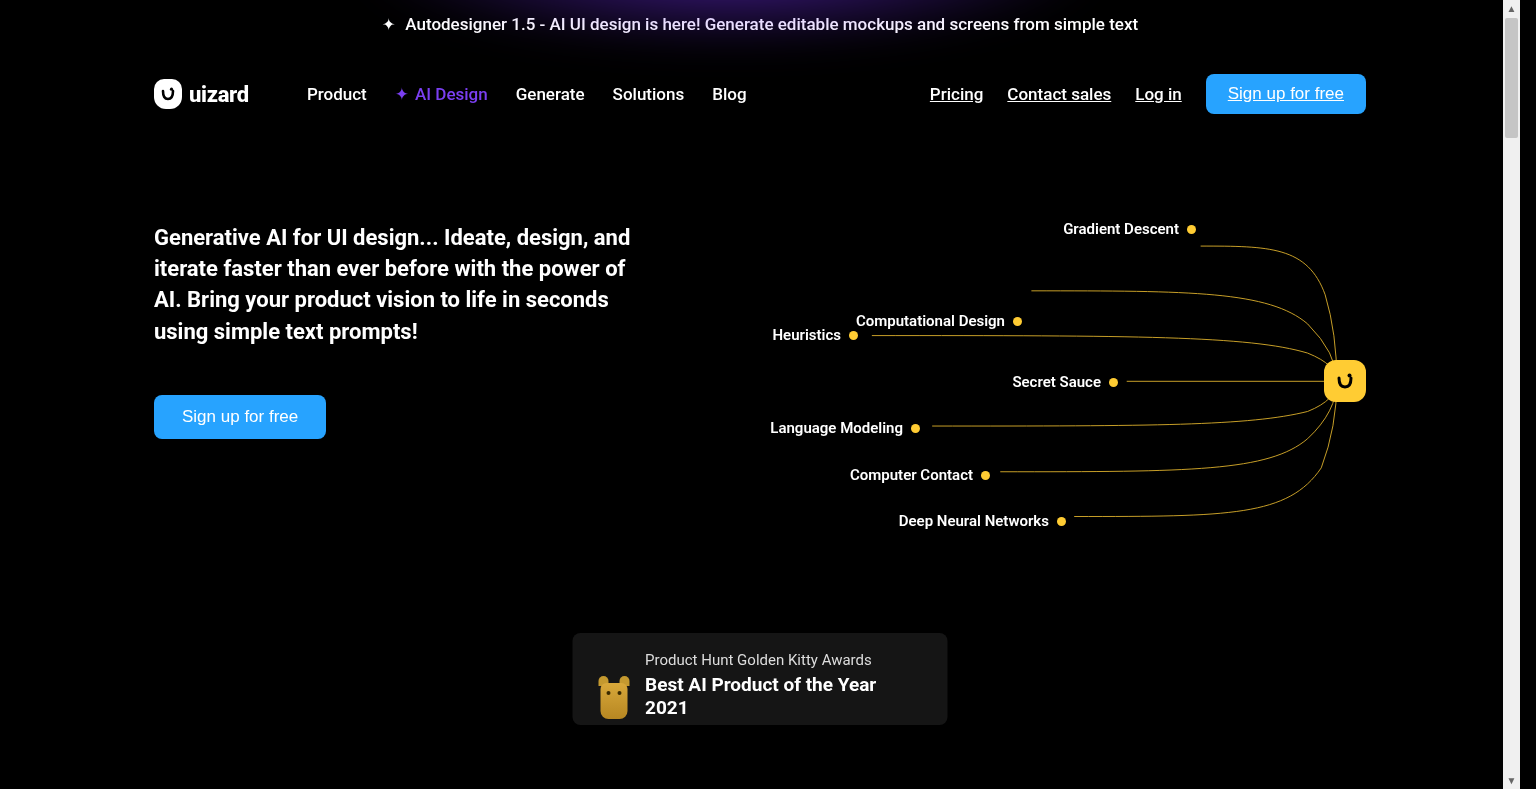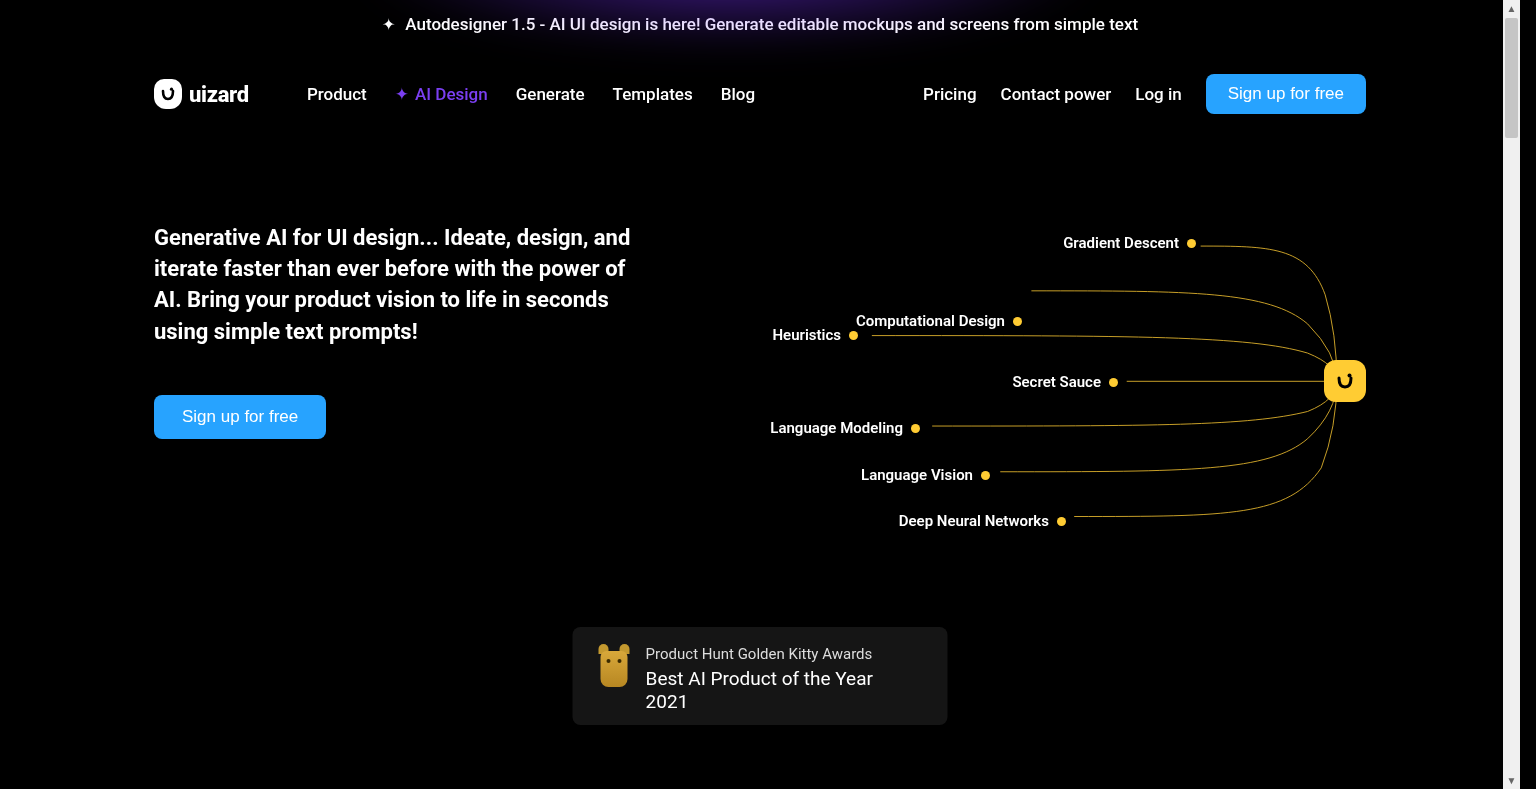--- a/index.html
+++ b/index.html
@@ -71,20 +71,21 @@
   font-size: 17px;
   font-weight: 500;
   cursor: pointer;
 }
 .nav-link.active { color: #7b3ff2; display: flex; align-items: center; gap: 6px; }
 .nav-right {
   margin-left: auto;
   display: flex;
   align-items: center;
   gap: 24px;
+  text-decoration: underline;
 }
 .nav-right .nav-link { font-weight: 500; }
 .btn-primary {
   background: #27a3ff;
   color: #fff;
   border: none;
   border-radius: 8px;
   padding: 10px 22px;
   font-size: 17px;
   font-weight: 500;
@@ -166,23 +167,23 @@
   pointer-events: none;
 }
 
 .award {
   position: absolute;
   left: 50%;
   transform: translateX(-50%);
   bottom: 64px;
   background: #151515;
   border-radius: 8px;
-  padding: 18px 34px 12px 24px;
-  display: flex;
-  align-items: flex-start;
+  padding: 18px 34px 6px 24px;
+  display: flex;
+  align-items: flex-end;
   gap: 14px;
   width: 375px;
 }
 .trophy {
   width: 36px;
   height: 42px;
   position: relative;
 }
 .trophy .ears {
   position: absolute;
@@ -195,21 +196,21 @@
 .trophy .ear.l { left: 0; }
 .trophy .ear.r { right: 0; }
 .trophy .body {
   position: absolute; top: 6px; left: 4px; right: 4px; bottom: 0;
   background: linear-gradient(#d8a83a, #b78722);
   border-radius: 6px 6px 8px 8px;
 }
 .trophy .eyes { position: absolute; top: 14px; left: 0; right: 0; display: flex; justify-content: center; gap: 7px; }
 .trophy .eye { width: 4px; height: 4px; background: #3a2a00; border-radius: 50%; }
 .award-text .line1 { font-size: 15px; color: #ddd; margin-bottom: 4px; }
-.award-text .line2 { font-size: 19px; font-weight: 400; }
+.award-text .line2 { font-size: 19px; font-weight: 700; }
 
 .scrollbar {
   position: absolute;
   right: 0;
   top: 0;
   bottom: 0;
   width: 17px;
   background: #f0f0f0;
 }
 .scrollbar-thumb {
@@ -254,27 +255,27 @@
     <span>uizard</span>
   </div>
 
   <div class="nav-links">
     <span class="nav-link">Product</span>
     <span class="nav-link active">
       <span style="color:#7b3ff2">✦</span>
       <span>AI Design</span>
     </span>
     <span class="nav-link">Generate</span>
-    <span class="nav-link">Templates</span>
+    <span class="nav-link">Solutions</span>
     <span class="nav-link">Blog</span>
   </div>
 
   <div class="nav-right">
     <span class="nav-link">Pricing</span>
-    <span class="nav-link">Contact power</span>
+    <span class="nav-link">Contact sales</span>
     <span class="nav-link">Log in</span>
     <button class="btn-primary">Sign up for free</button>
   </div>
 </nav>
 
 <section class="hero">
   <div class="hero-left">
     <p class="hero-sub">Generative AI for UI design... Ideate, design, and iterate faster than ever before with the power of AI. Bring your product vision to life in seconds using simple text prompts!</p>
     <button class="hero-cta">Sign up for free</button>
   </div>
@@ -285,42 +286,42 @@
         <path d="M490 30  C560 30  600 30  618 80  Q630 120 630 169"></path>
         <path d="M316 76  C480 76  560 76  600 110 Q630 140 630 169"></path>
         <path d="M152 122 C420 122 540 122 600 140 Q630 152 630 169"></path>
         <path d="M414 169 L630 169"></path>
         <path d="M214 215 C440 215 540 215 600 200 Q630 188 630 169"></path>
         <path d="M284 262 C480 262 560 262 600 228 Q630 200 630 169"></path>
         <path d="M360 308 C520 308 580 308 614 258 Q630 216 630 169"></path>
       </g>
     </svg>
 
-    <div class="dlabel" style="right:170px; top:22px;">
+    <div class="dlabel" style="right:170px; top:8px;">
       <span>Gradient Descent</span>
         <span class="dot"></span>
     </div>
     <div class="dlabel" style="right:344px; top:68px;margin-top:32px;">
       <span>Computational Design</span>
         <span class="dot"></span>
     </div>
     <div class="dlabel" style="right:508px; top:114px;">
       <span>Heuristics</span>
         <span class="dot"></span>
     </div>
     <div class="dlabel" style="right:248px; top:161px;">
       <span>Secret Sauce</span>
         <span class="dot"></span>
     </div>
     <div class="dlabel" style="right:446px; top:207px;text-align:right;">
       <span>Language Modeling</span>
         <span class="dot"></span>
     </div>
     <div class="dlabel" style="right:376px; top:254px;">
-      <span>Language Vision</span>
+      <span>Computer Contact</span>
         <span class="dot"></span>
     </div>
     <div class="dlabel" style="right:300px; top:300px;margin-left:7px;">
       <span>Deep Neural Networks</span>
         <span class="dot"></span>
     </div>
 
     <div class="hub">
       <svg width="24" height="24" viewBox="0 0 24 24">
           <path d="M6 9 Q6 18 12 18 Q18 18 18 9" stroke="#000" stroke-width="3" fill="none" stroke-linecap="round"></path>

